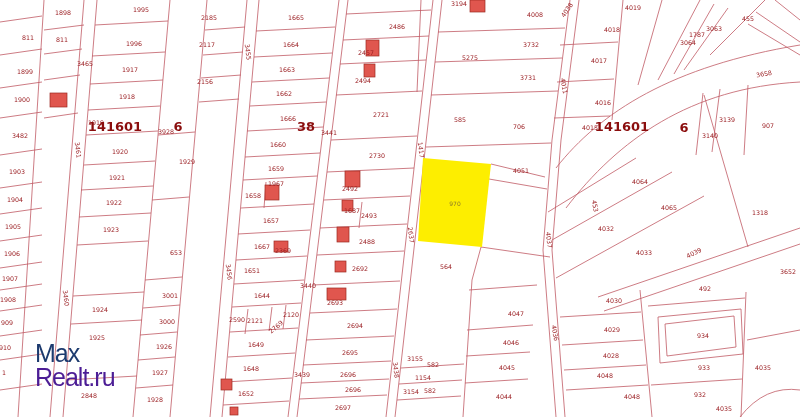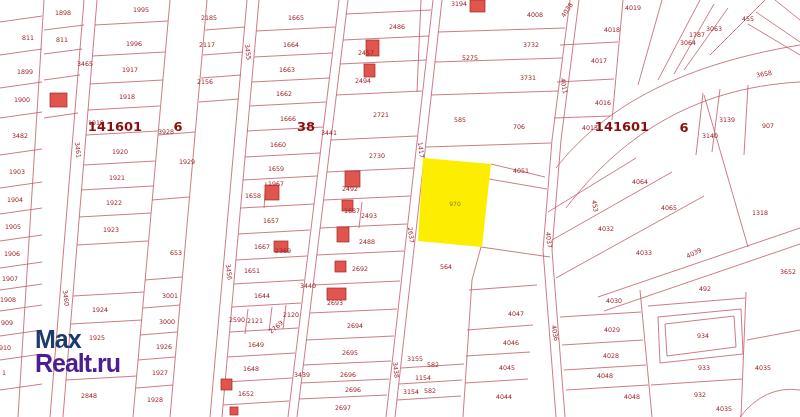--- a/index.html
+++ b/index.html
@@ -2,22 +2,22 @@
 <html><head>
 <meta charset="utf-8">
 <style>
   html,body{margin:0;padding:0;background:#ffffff;}
   .stage{
     position:relative;width:800px;height:417px;background:#ffffff;
     overflow:hidden;font-family:"DejaVu Sans",sans-serif;
   }
   #map-svg{position:absolute;left:0;top:0;}
   .logo{
-    position:absolute;left:35px;top:328px;
-    font-family:"Liberation Sans",sans-serif;font-weight:bold;
+    position:absolute;left:35px;top:342px;
+    font-family:"Liberation Sans",sans-serif;font-weight:normal;
     font-size:25px;line-height:0.95;letter-spacing:-1px;
     user-select:none;
   }
 </style>
 </head>
 <body>
 
 <div class="stage">
   <svg id="map-svg" width="800" height="417" viewBox="0 0 800 417">
       <g stroke="#c05a64" stroke-width="0.8" fill="none">

